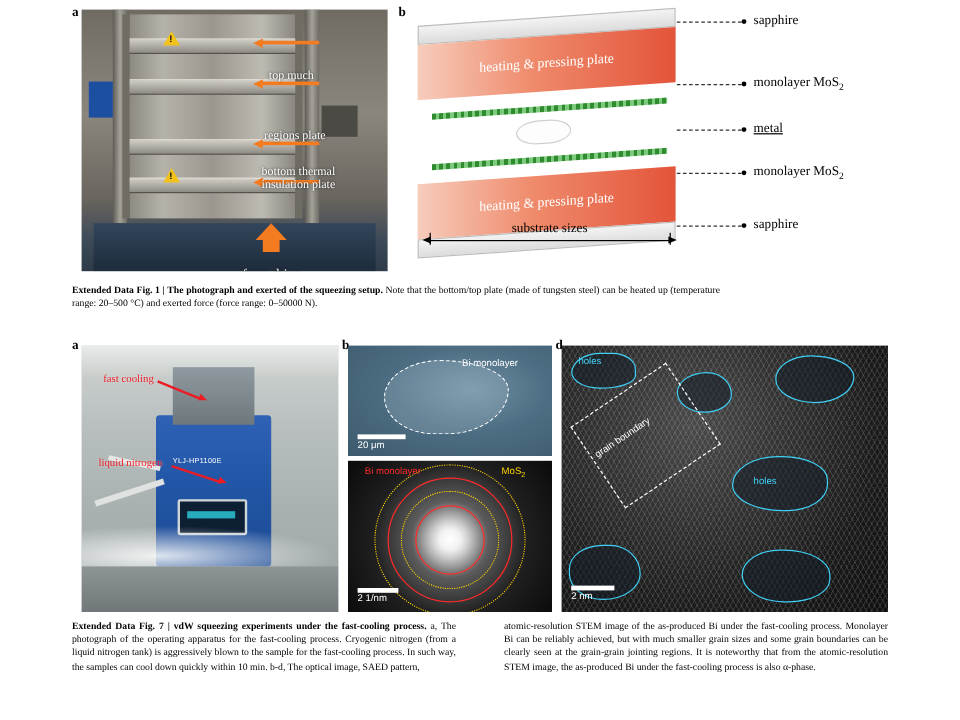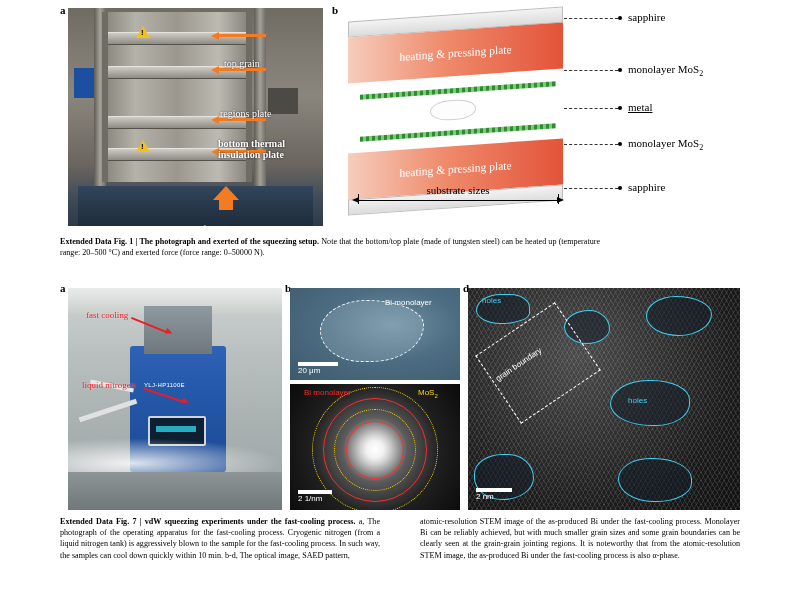--- a/index.html
+++ b/index.html
@@ -238,27 +238,27 @@
     <div class="plate pl4"></div>
     <div class="warn w1"></div>
     <div class="warn w2"></div>
     <div class="bluebox"></div>
     <div class="greybox"></div>
     <div class="base"></div>
 
     <div class="arrow-orange" style="left:150px;top:26px;width:48px;transform:rotate(180deg);"></div>
 
     <div class="arrow-orange" style="left:150px;top:60px;width:48px;transform:rotate(180deg);"></div>
-    <div class="lbl-white" style="left:156px;top:50px;width:90px;">top grain</div>
+    <div class="lbl-white" style="left:156px;top:50px;width:90px;">top much</div>
 
     <div class="arrow-orange" style="left:150px;top:110px;width:48px;transform:rotate(180deg);"></div>
     <div class="lbl-white" style="left:152px;top:100px;width:90px;">regions plate</div>
 
     <div class="arrow-orange" style="left:150px;top:142px;width:48px;transform:rotate(180deg);"></div>
-    <div class="lbl-white" style="left:150px;top:130px;width:100px;font-weight:bold;">bottom thermal insulation plate</div>
+    <div class="lbl-white" style="left:150px;top:130px;width:100px;">bottom thermal insulation plate</div>
 
     <div class="force-wrap">
       <div class="force-arrow"></div>
       <div class="force-stem"></div>
       <div class="force-txt">force drive</div>
     </div>
   </div>
 
   <span class="panel-label" style="position:absolute;left:272px;top:0px;">b</span>
 

